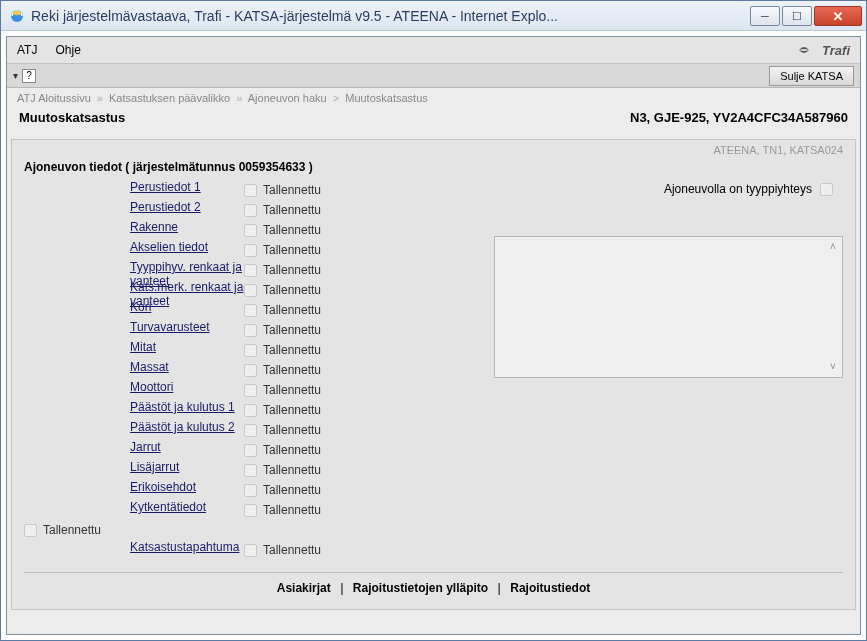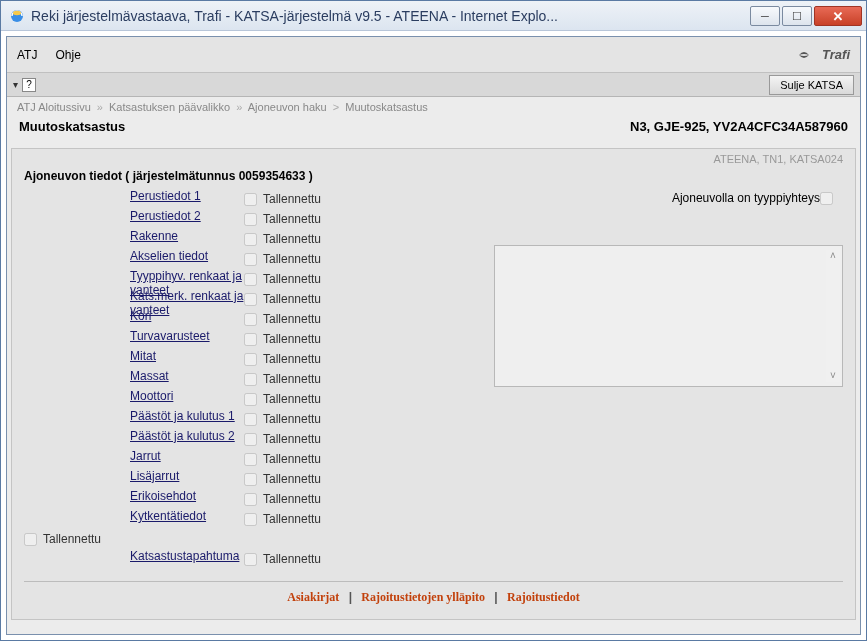--- a/index.html
+++ b/index.html
@@ -8,21 +8,21 @@
   .titlebar { height: 30px; background: linear-gradient(to bottom, #eef2f7, #dce5f0); display: flex; align-items: center; padding: 0 4px 0 8px; border-bottom: 1px solid #b8c6d9; }
   .titlebar .ie-icon { width: 16px; height: 16px; margin-right: 6px; position: relative; }
   .titlebar .ie-icon svg { width: 16px; height: 16px; }
   .titlebar .title-text { flex: 1; font-size: 14px; color: #2b3d60; white-space: nowrap; overflow: hidden; text-overflow: ellipsis; }
   .win-btns { display: flex; gap: 0; }
   .win-btn { width: 30px; height: 20px; border: 1px solid #7a8aa0; background: linear-gradient(to bottom, #f7f9fc, #dde4ed); margin-left: 2px; position: relative; border-radius: 2px; }
   .win-btn.close { width: 48px; background: linear-gradient(to bottom, #e86a56, #c84128); border-color: #a03424; }
   .win-btn .glyph { position: absolute; left: 50%; top: 50%; transform: translate(-50%,-50%); font-size: 11px; color: #3a3a3a; }
   .win-btn.close .glyph { color: #fff; font-weight: bold; font-size: 13px; }
   .inner-frame { margin: 5px; border: 1px solid #7a90ad; height: calc(100% - 40px); background: #ececec; position: relative; }
-  .menubar { height: 36px; background: #e4e4e4; border-bottom: 1px solid #c0c0c0; display: flex; align-items: center; padding: 0 10px; justify-content: space-between; }
+  .menubar { height: 27px; background: #e4e4e4; border-bottom: 1px solid #c0c0c0; display: flex; align-items: center; padding: 0 10px; justify-content: space-between; }
   .menubar .menus { display: flex; gap: 18px; font-size: 12px; }
   .menubar .menu-item { cursor: default; }
   .menubar .logo { font-weight: bold; font-style: italic; color: #555; font-size: 13px; display:flex; align-items:center; gap:11px;}
   .menubar .logo svg { width:14px; height:14px; }
   .toolbar-row { height: 24px; background: #d8d8d8; border-bottom: 1px solid #b5b5b5; display: flex; align-items: center; padding: 0 6px; justify-content: space-between; }
   .toolbar-row .left { display: flex; align-items: center; gap: 4px; }
   .arrow-icon { font-size: 10px; color: #333; }
   .help-box { width: 14px; height: 14px; border: 1px solid #888; background: #fff; font-size: 10px; text-align: center; line-height: 12px; }
   .btn-close-system { height: 20px; padding: 0 10px; background: linear-gradient(to bottom,#f4f4f4,#d9d9d9); border: 1px solid #999; font-size: 11px; }
   .breadcrumb { padding: 4px 10px; font-size: 11px; color: #888; }
@@ -36,30 +36,30 @@
   .section-title { font-weight: bold; font-size: 12px; margin: 12px 0 6px 0; }
   .form-area { display: flex; }
   .left-col { width: 440px; }
   .row { display: flex; height: 20px; }
   .row .link-cell { width: 220px; padding-left: 106px; }
   .row .link-cell a { color: #1a1a6a; text-decoration: underline; font-size: 12px; }
   .row .link-cell .plain { color: #333; font-size: 12px; }
   .row .status-cell { display: flex; align-items: center; gap: 6px; font-size: 12px; color: #333; }
   .row .status-cell input[type="checkbox"] { width: 13px; height: 13px; }
   .right-col { flex: 1; padding-left: 30px; }
-  .type-conn { display: flex; align-items: center; justify-content: flex-end; font-size: 12px; padding-right: 10px; margin-bottom: 40px; margin-top: 2px;}
+  .type-conn { display: flex; align-items: center; justify-content: flex-end; gap: 8px; font-size: 12px; padding-right: 10px; margin-bottom: 40px; margin-top: 2px;}
   .type-conn input[type="checkbox"] { width: 13px; height: 13px; }
   .textarea-box { width: 100%; height: 142px; background: #efefef; border: 1px solid #b8b8b8; position: relative; }
   .scroll-thumb { position: absolute; right: 2px; top: 4px; bottom: 4px; width: 14px; background: #f0f0f0; }
   .scroll-thumb .up, .scroll-thumb .down { position: absolute; left: 0; width: 14px; height: 12px; color:#888; font-size:10px; text-align:center; line-height:12px;}
   .scroll-thumb .up { top: 0; }
   .scroll-thumb .down { bottom: 0; }
   .divider { height: 1px; background: #bcbcbc; margin: 12px 0 8px; }
   .footer-links { text-align: center; font-size: 12px; font-weight: bold; }
-  .footer-links a { color: #c2410c; text-decoration: none; font-family: Liberation Serif, serif; }
+  .footer-links a { color: #000000; text-decoration: none; }
   .footer-links .fsep { margin: 0 6px; color: #555; }
 </style>
 </head>
 <body>
 
 <div class="window">
   <div class="titlebar">
     <span class="ie-icon">
       <svg viewBox="0 0 16 16">
           <circle cx="8" cy="8" r="6" fill="#3a8ee6"></circle>

